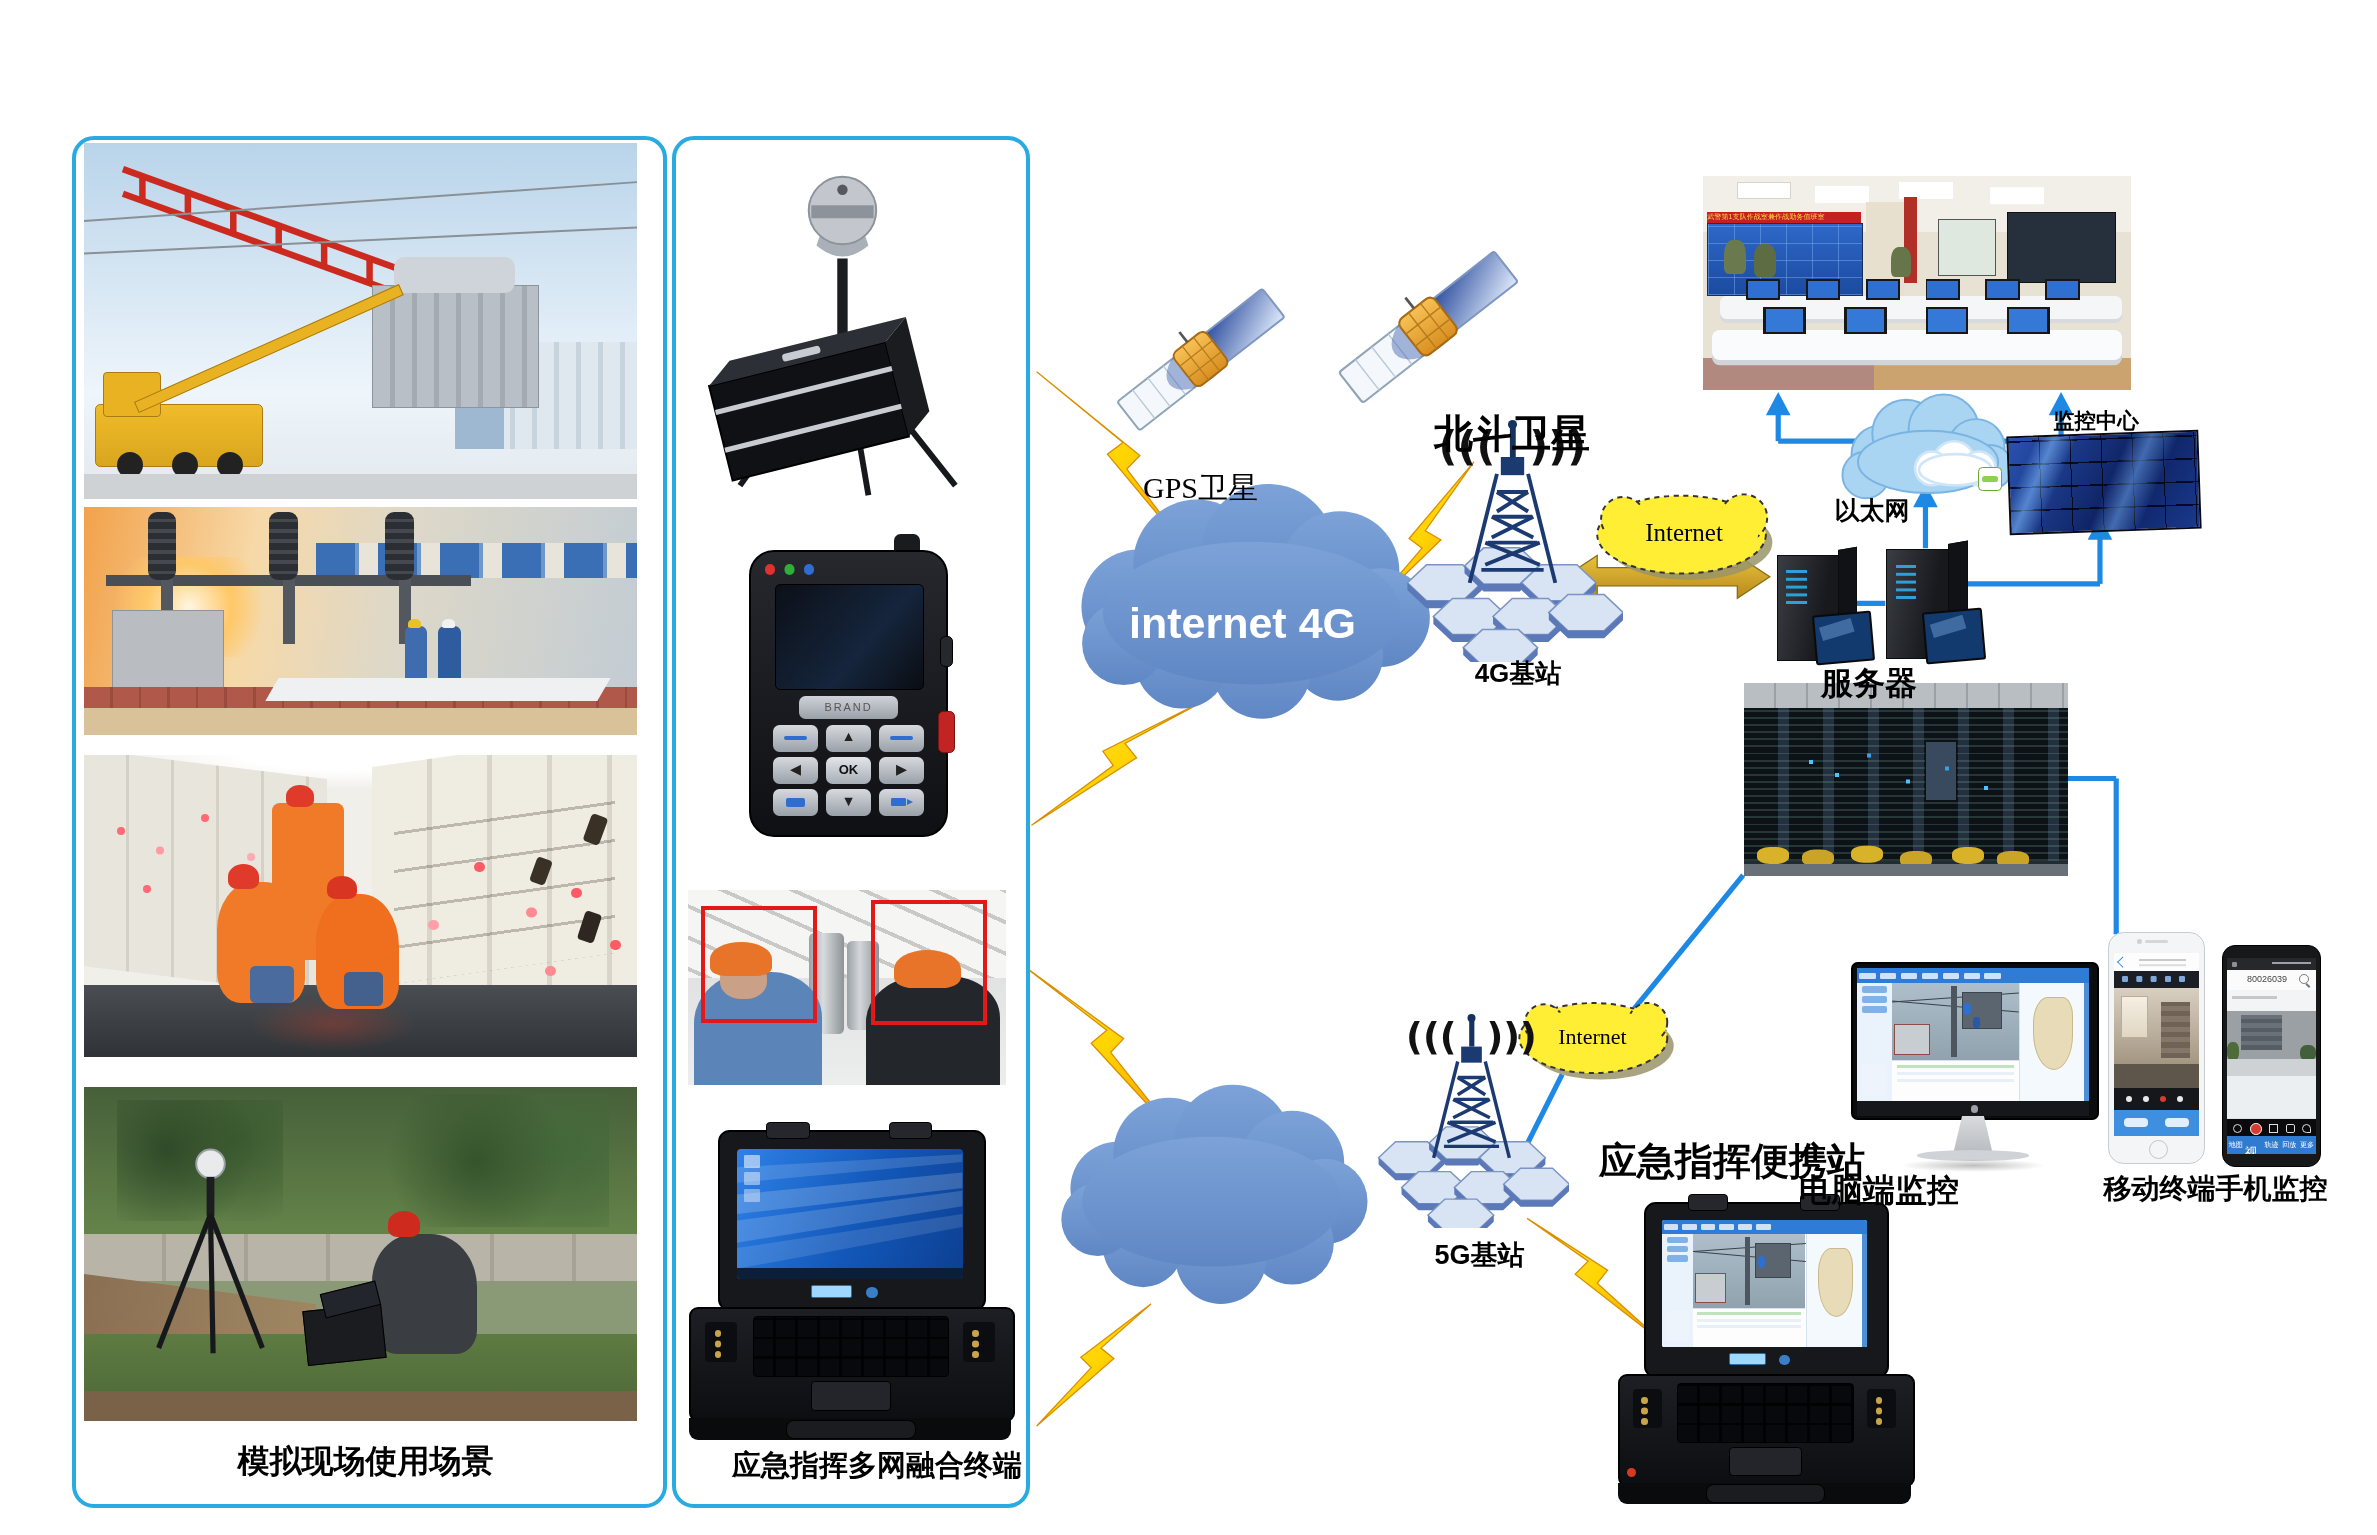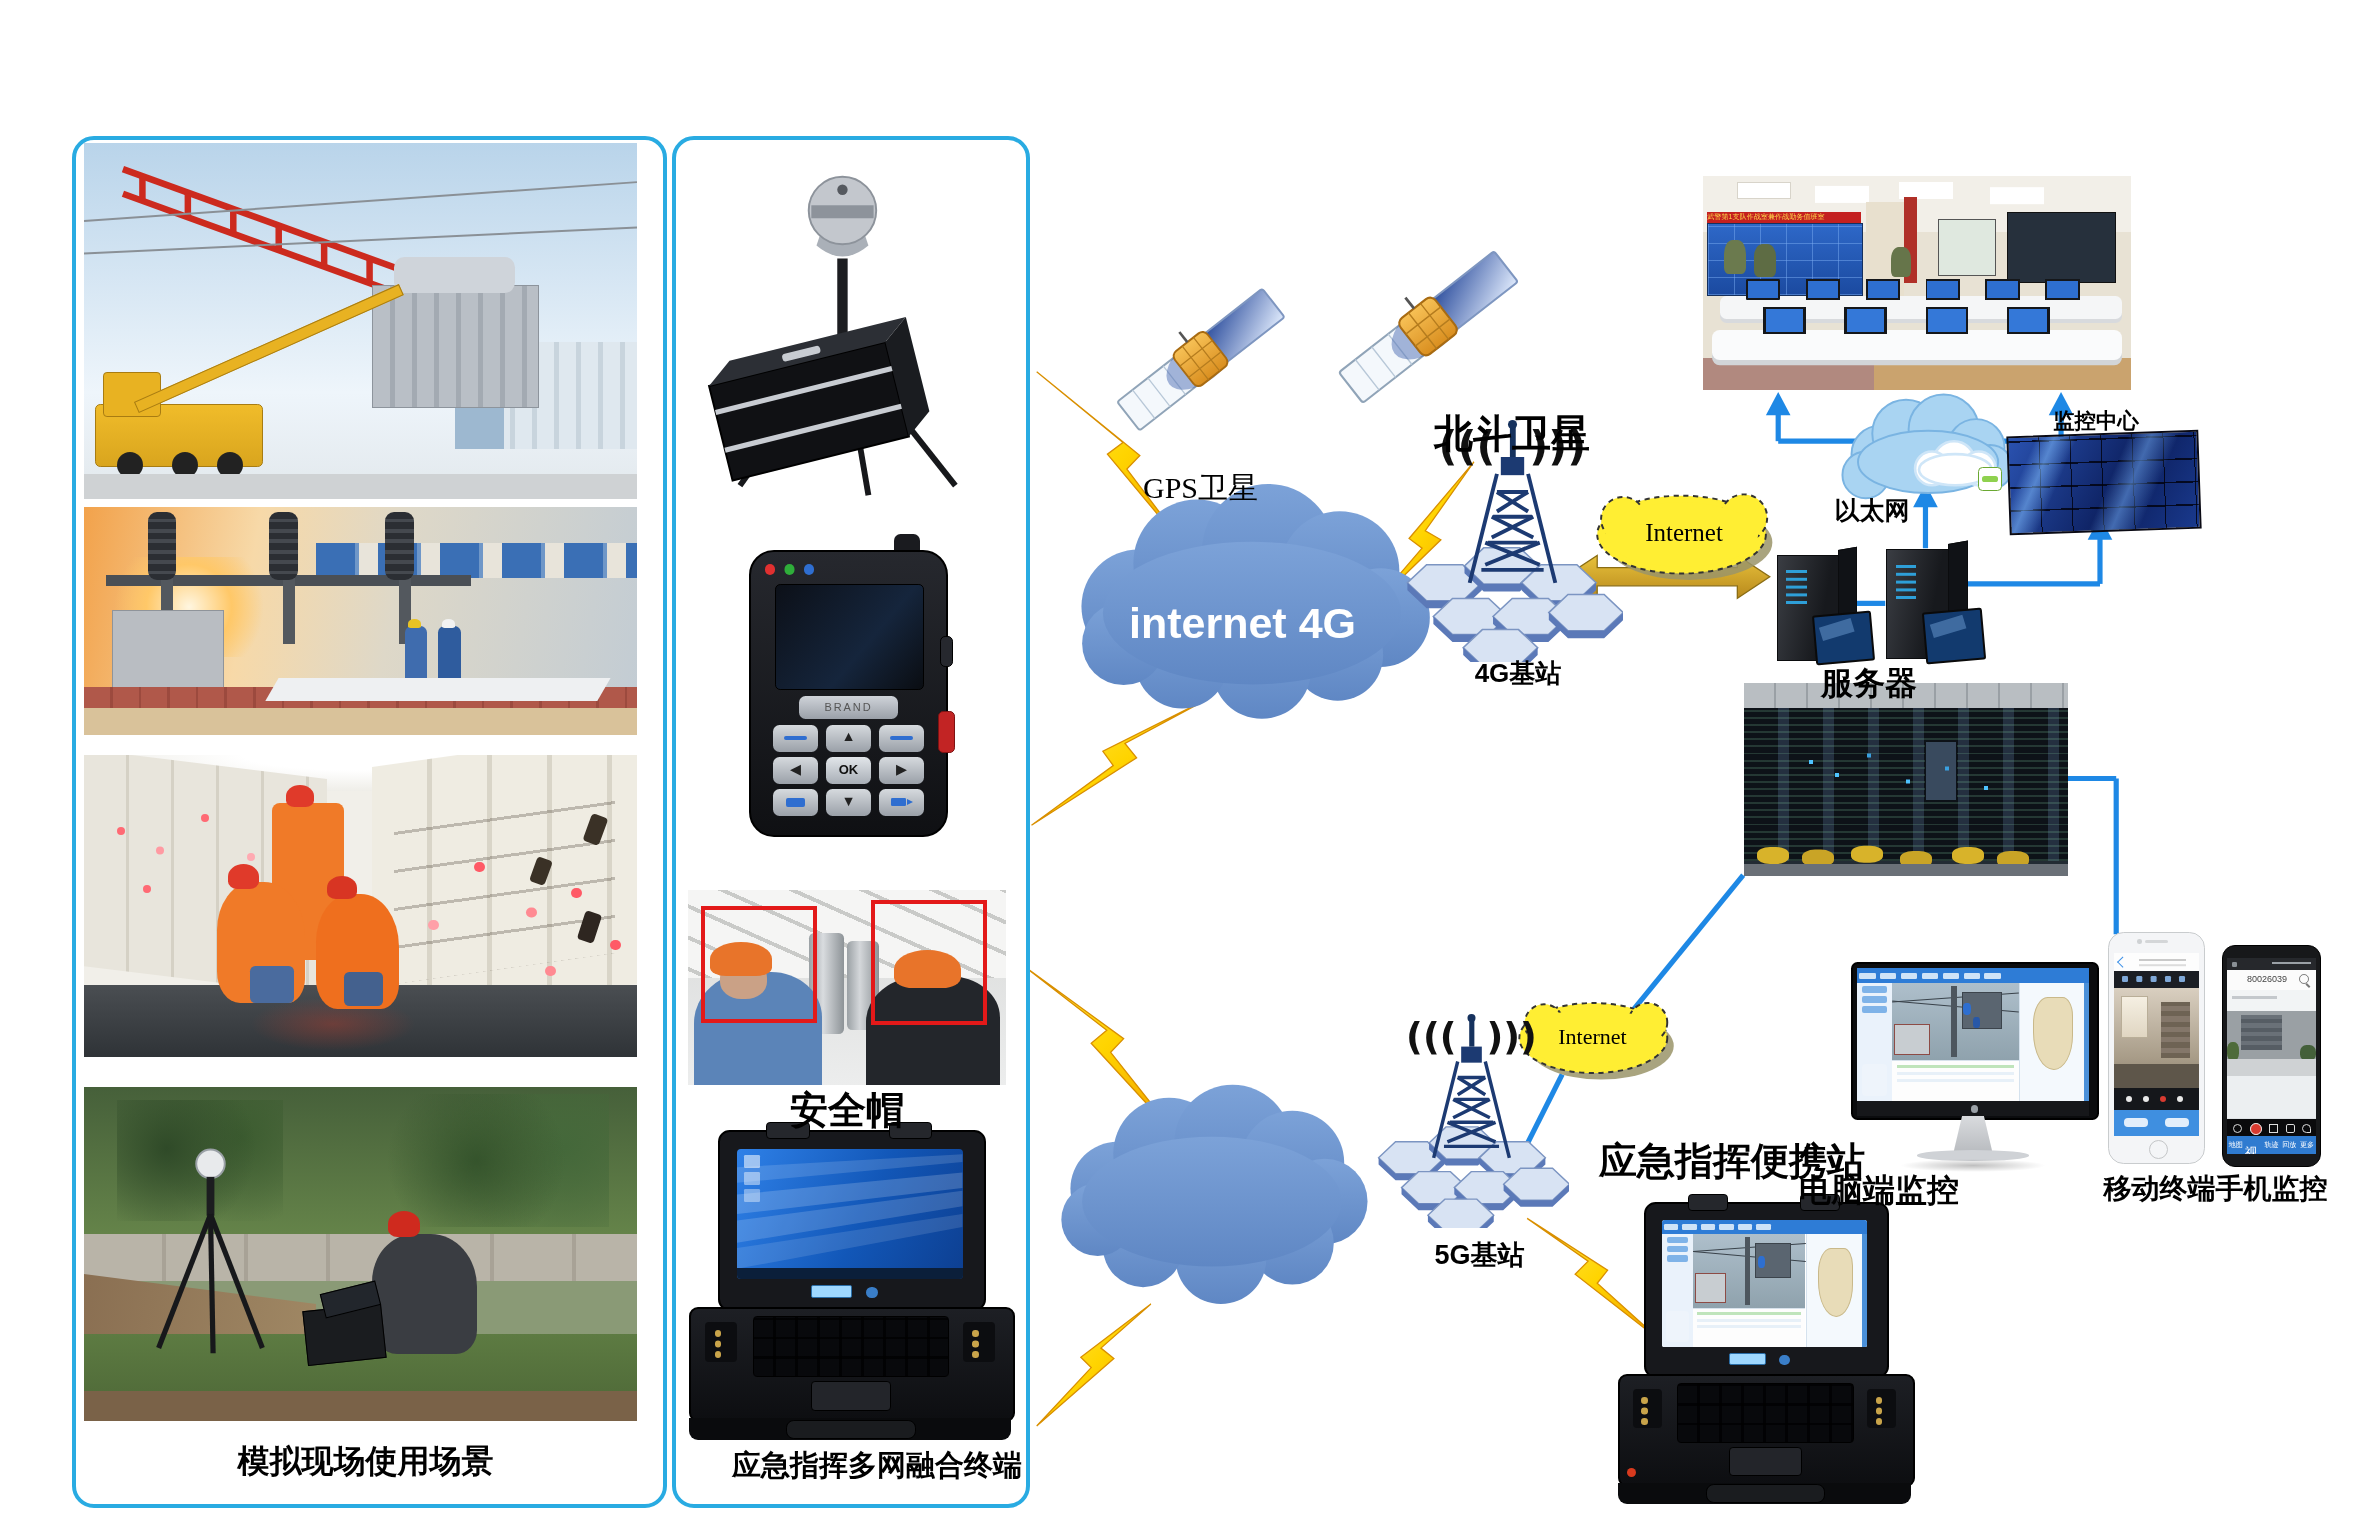--- a/index.html
+++ b/index.html
@@ -321,21 +321,20 @@
     <div class="abs" style="left:38%;top:22%;width:11%;height:52%;background:linear-gradient(90deg,#9aa0a4,#d9dcdf 40%,#8d9397);border-radius:5.2px;"></div>
     <div class="abs" style="left:50%;top:26%;width:10%;height:46%;background:linear-gradient(90deg,#9aa0a4,#d4d7da 40%,#8d9397);border-radius:5.2px;"></div>
     <div class="abs" style="left:2%;bottom:0;width:40%;height:58%;background:#5b84b8;border-radius:45% 40% 0 0;"></div>
     <div class="abs" style="left:10%;bottom:44%;width:47px;height:38px;background:#caa186;border-radius:45%;"></div>
     <div class="abs" style="left:7%;bottom:56%;width:62px;height:34px;background:#e8742a;border-radius:50% 50% 26% 26%;"></div>
     <div class="abs" style="left:4%;top:8%;width:34%;height:56%;border:4.5px solid #e31919;"></div>
     <div class="abs" style="right:2%;bottom:0;width:42%;height:56%;background:#23262b;border-radius:42% 38% 0 0;"></div>
     <div class="abs" style="right:14%;bottom:50%;width:67px;height:38px;background:#e8742a;border-radius:50% 50% 28% 28%;"></div>
     <div class="abs" style="right:6%;top:5%;width:34%;height:60%;border:4.5px solid #e31919;"></div>
   </div>
-  <div class="lbl" style="left:672px;top:1090px;width:350px;font-size:38px;">安全帽</div>
 
   <div class="dev" style="left:689px;top:1130px;width:322px;height:310px;">
     <div class="abs" style="left:9%;top:0;width:82%;height:57%;background:#17181c;border:2.6px solid #000;border-radius:11.7px;"></div>
     <div class="abs" style="left:24%;top:-7.8px;width:13%;height:14.3px;background:#25272c;border:1.9px solid #000;border-radius:3.9px;"></div>
     <div class="abs" style="left:62%;top:-7.8px;width:13%;height:14.3px;background:#25272c;border:1.9px solid #000;border-radius:3.9px;"></div>
     <div class="win10" style="left:15%;top:6%;width:70%;height:42%;border-radius:3.9px;">
       <svg viewBox="0 0 100 100" preserveAspectRatio="none">
         <polygon points="0,14 100,4 100,10 0,26" fill="#fff" opacity="0.14"></polygon>
         <polygon points="0,35 100,18 100,30 0,50" fill="#fff" opacity="0.18"></polygon>
         <polygon points="0,55 100,32 100,44 0,72" fill="#fff" opacity="0.16"></polygon>

